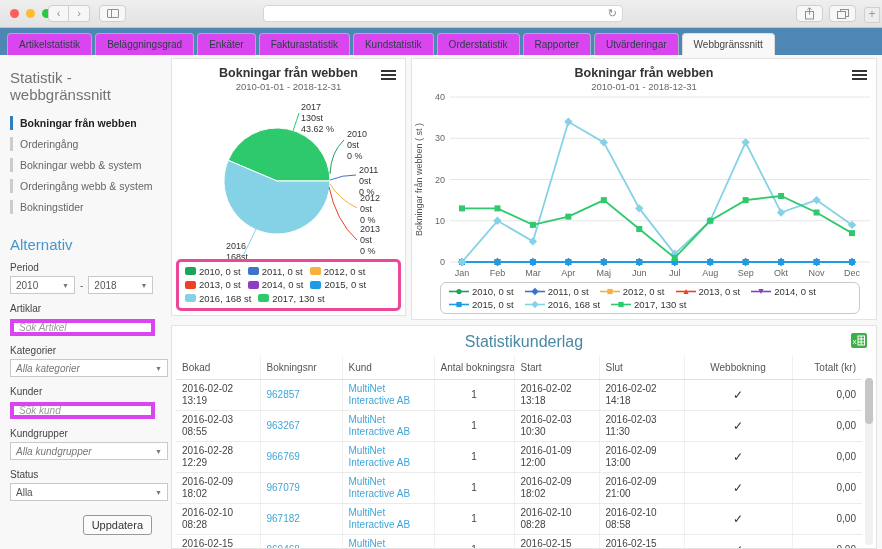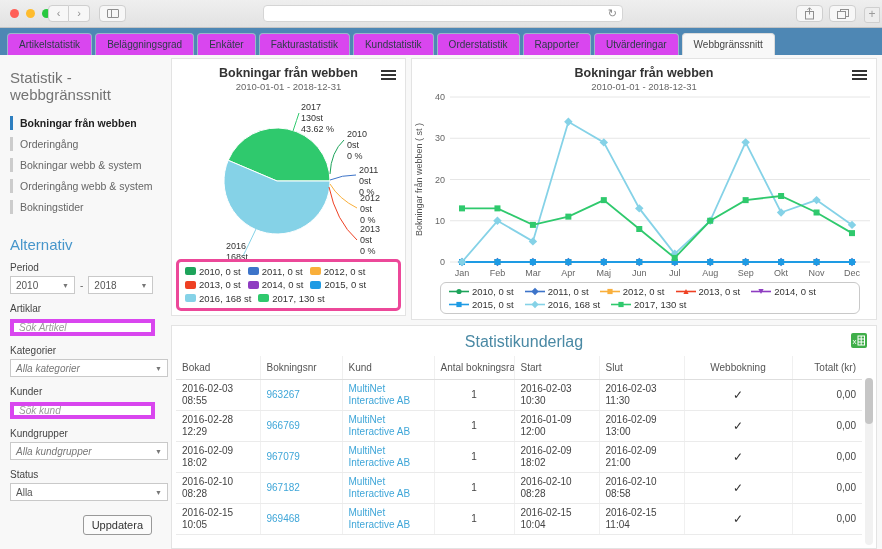--- a/index.html
+++ b/index.html
@@ -413,20 +413,30 @@
           <th>Kund</th>
           <th>Antal bokningsrader</th>
           <th>Start</th>
           <th>Slut</th>
           <th class="ac">Webbokning</th>
           <th class="ar">Totalt (kr)</th>
         </tr>
       </thead>
     <tbody id="gridBody">
         <tr>
+          <td>2016-02-02 13:19</td>
+          <td><a>962857</a></td>
+          <td><a>MultiNet Interactive AB</a></td>
+          <td class="ac">1</td>
+          <td>2016-02-02 13:18</td>
+          <td>2016-02-02 14:18</td>
+          <td class="ac"><span class="chk">✓</span></td>
+          <td class="ar">0,00</td>
+        </tr>
+        <tr>
           <td>2016-02-03 08:55</td>
           <td><a>963267</a></td>
           <td><a>MultiNet Interactive AB</a></td>
           <td class="ac">1</td>
           <td>2016-02-03 10:30</td>
           <td>2016-02-03 11:30</td>
           <td class="ac"><span class="chk">✓</span></td>
           <td class="ar">0,00</td>
         </tr>
         <tr>

